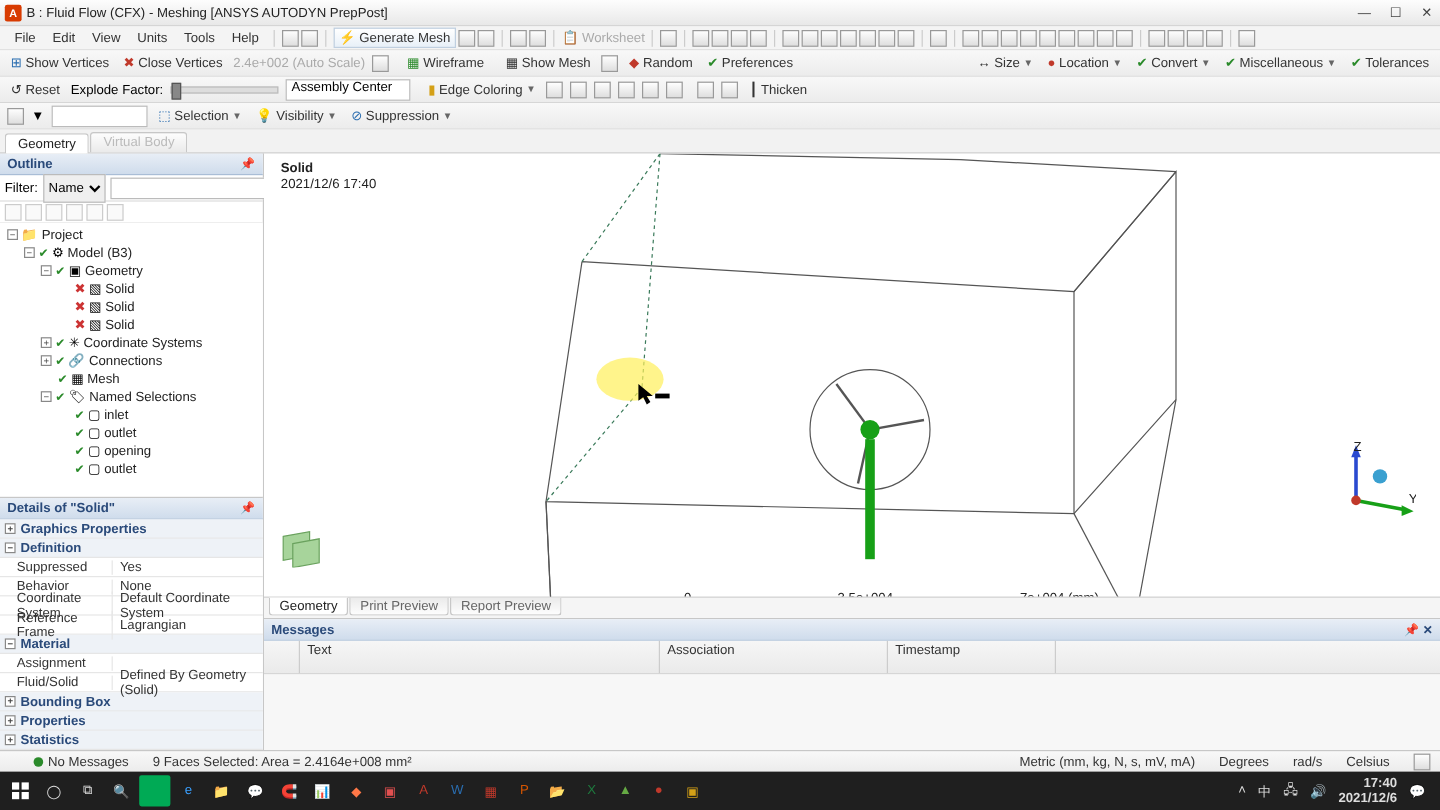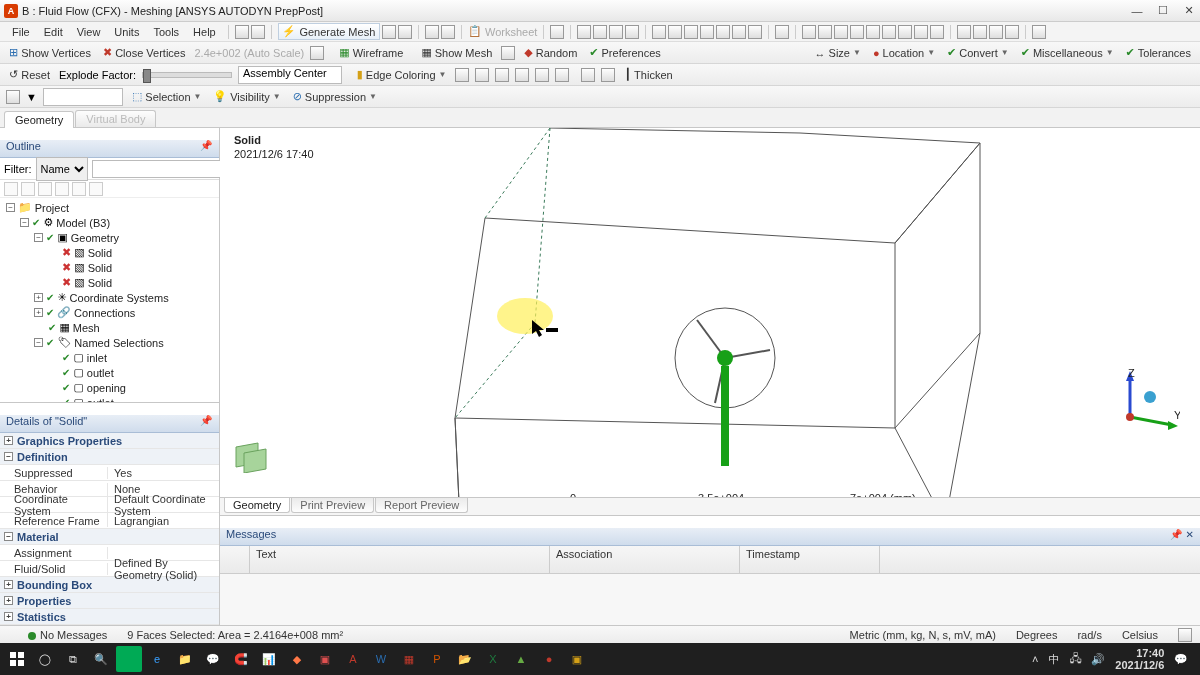--- a/index.html
+++ b/index.html
@@ -33,42 +33,42 @@
 .tabstrip .tab { padding:2px 10px; border:1px solid #c7c7c7; border-bottom:none; background:linear-gradient(#fdfdfd,#eaeaea); color:#666; border-radius:3px 3px 0 0;}
 .tabstrip .tab.active { background:#fff; color:#222; position:relative; top:1px; }
 
 
 .app { display:flex; flex-direction:column; width:1200px; height:675px; }
 .workarea { flex:1; display:flex; min-height:0; }
 .leftcol { width:220px; display:flex; flex-direction:column; border-right:1px solid #c7c7c7; }
 .rightcol { flex:1; display:flex; flex-direction:column; min-width:0; }
 
 
-.panelhdr { height:18px; background:linear-gradient(#e8eef6,#cfdcec); border-bottom:1px solid #a9bdd6; display:flex; padding:0 6px; color:#2a4a7a; font-weight:400; justify-content:space-between;margin-top:12px;}
+.panelhdr { height:18px; background:linear-gradient(#e8eef6,#cfdcec); border-bottom:1px solid #a9bdd6; display:flex; align-items:center; padding:0 6px; color:#2a4a7a; font-weight:700; justify-content:space-between;}
 .panelhdr .pin { font-size:10px;color:#2a4a7a; }
 .outline-filter { height:22px; display:flex; align-items:center; padding:0 4px; gap:4px; border-bottom:1px solid #ddd; }
 .outline-filter select{height:24px;font-size:11px;border:1px solid #bbb;}
 .outline-filter .smico{width:14px;height:14px;border:1px solid #bbb;background:#f4f4f4;}
 .outline-mini { height:18px; display:flex; align-items:center; gap:3px; padding:0 4px; border-bottom:1px solid #eee; }
 .outline-mini .smico{width:14px;height:14px;border:1px solid #ccc;background:#fafafa;}
 
 .tree { flex:1; overflow:auto; padding:2px 0 2px 4px; background:#fff; }
 .tree ul { list-style:none; padding-left:14px; }
 .tree li { padding:1px 0; white-space:nowrap; display:flex; align-items:center; gap:3px;}
 .tree .exp { width:9px;height:9px;border:1px solid #888;display:inline-flex;align-items:center;justify-content:center;font-size:8px;line-height:1;color:#444;background:#fff;}
 .tree .noexp { width:11px; display:inline-block; }
 .tree .chk { color:#2a8a2a; font-size:10px; }
 .tree .nlabel { color:#222; }
 
 
 .details { border-top:1px solid #c7c7c7; display:flex; flex-direction:column; }
 .details .grid { background:#fff; }
 .details .row { display:flex; border-bottom:1px solid #e6e6e6; height:16px; align-items:center;}
 .details .row.cat { background:#eef2f7; font-weight:600; color:#2a4a7a; padding-left:4px;}
-.details .row .k { width:108px; padding-left:14px; color:#333; border-right:1px solid #e6e6e6;}
+.details .row .k { width:94px; padding-left:14px; color:#333; border-right:1px solid #e6e6e6;}
 .details .row .v { flex:1; padding-left:6px; color:#333; }
 .details .row.cat .exp { width:9px;height:9px;border:1px solid #888;display:inline-flex;align-items:center;justify-content:center;font-size:8px;margin-right:4px;color:#444;background:#fff;}
 
 
 .viewport { flex:1; position:relative; background:#fff; overflow:hidden; }
 .viewport .label-solid { position:absolute; left:14px; top:6px; font-weight:600; color:#222; }
 .viewport .label-date { position:absolute; left:14px; top:20px; color:#222; }
 .viewport svg { position:absolute; inset:0; }
 
 .triad { position:absolute; right:20px; bottom:60px; width:70px; height:70px; }

